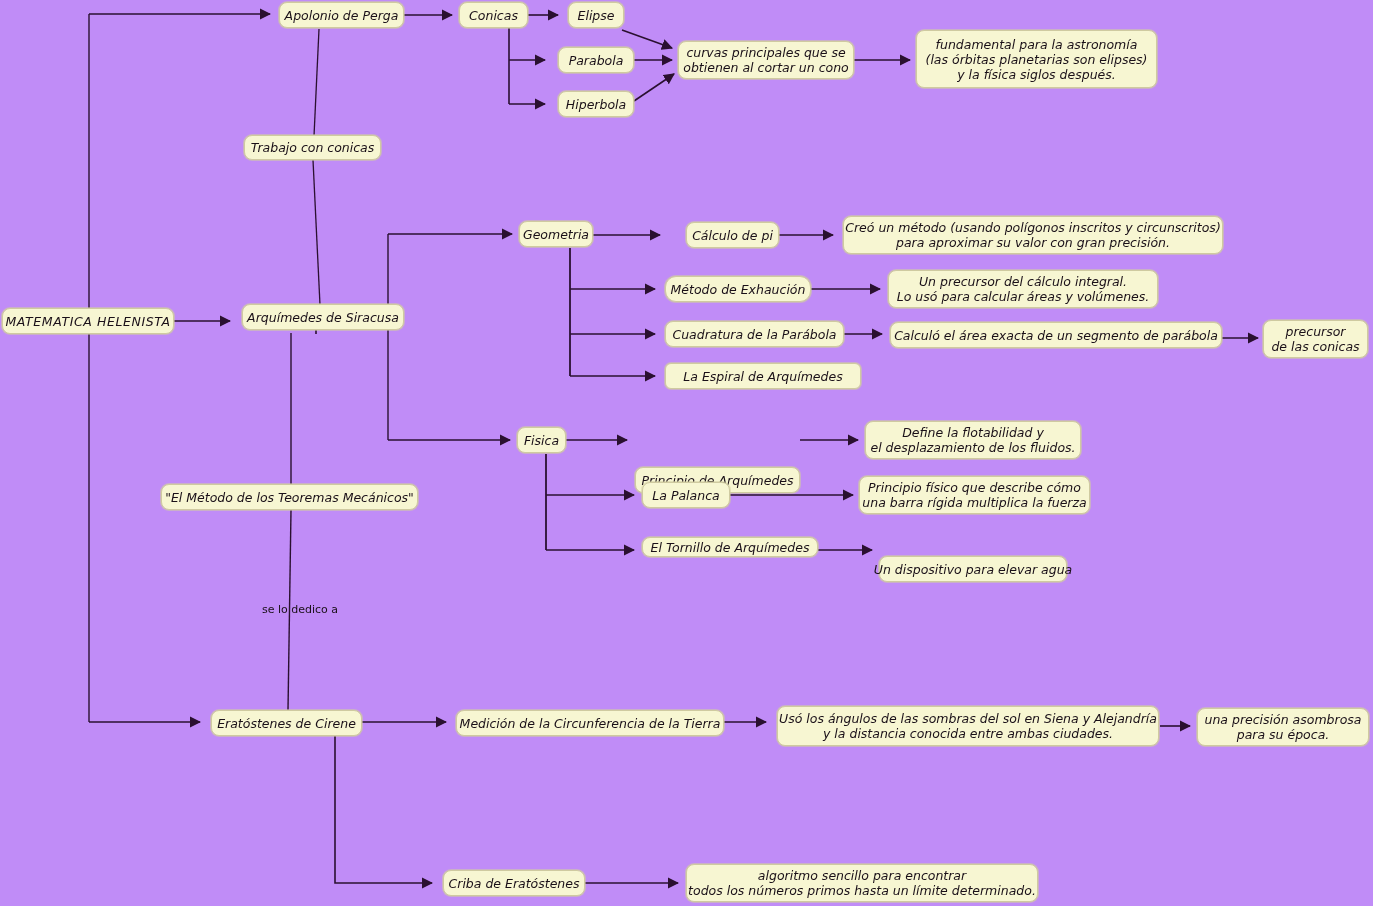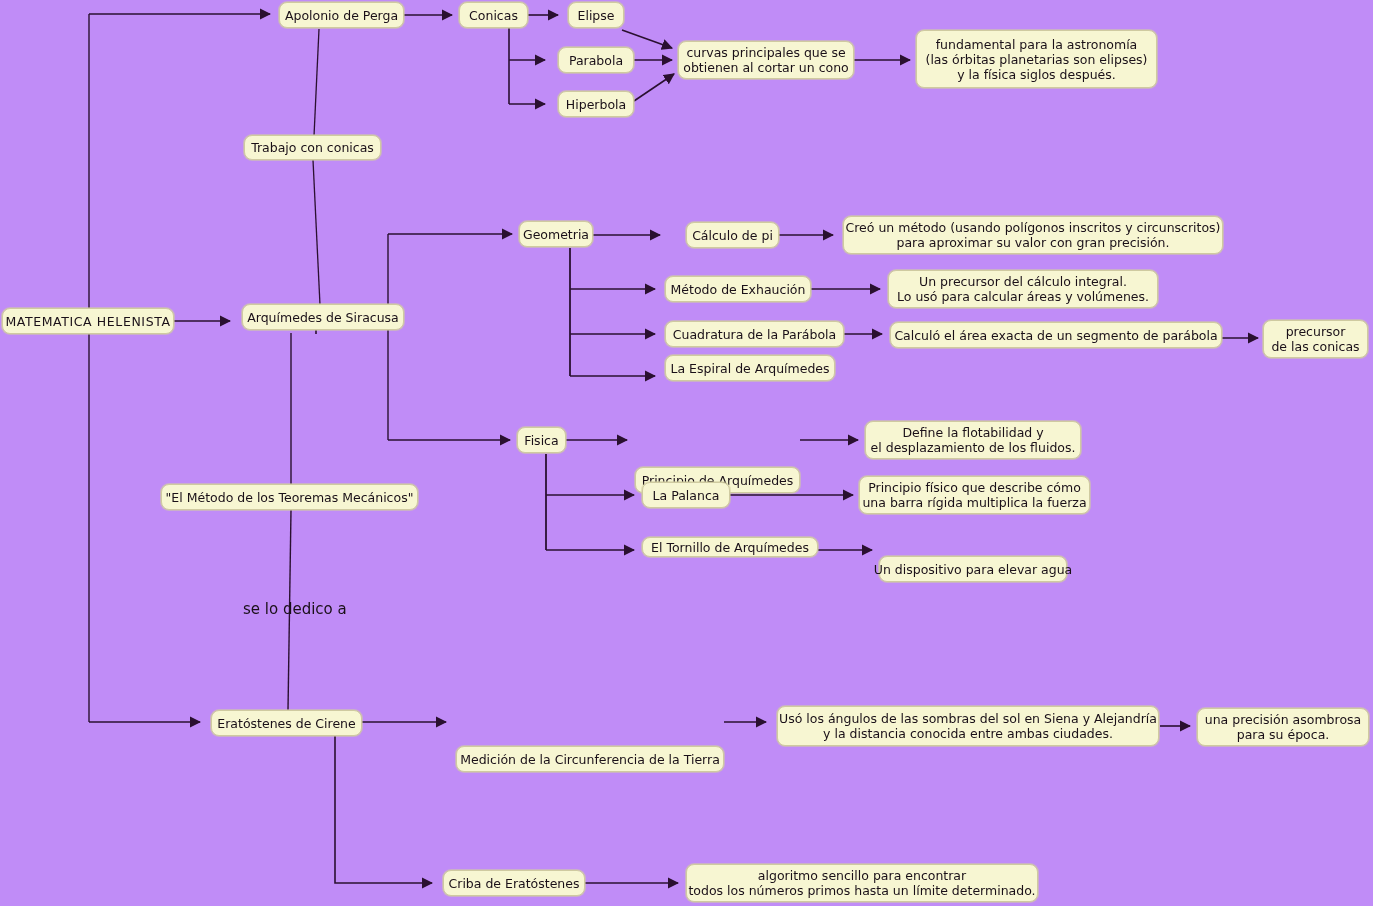--- a/index.html
+++ b/index.html
@@ -34,27 +34,28 @@
     color: #1a1018;
     font-size: 12.5px;
     line-height: 15px;
     text-align: center;
     display: flex;
     align-items: center;
     justify-content: center;
     padding: 3px 20px;
     white-space: pre;
     box-shadow: 0 0 0 1px rgba(210,205,160,0.55);
+    font-style: italic;
   }
   .node.wide { font-size: 12.5px; }
   .node.root { letter-spacing: 0.6px; }
   .free-label {
     position: absolute;
     color: #1a1018;
-    font-size: 15px;
+    font-size: 11px;
     line-height: 15px;
     white-space: pre;
     text-align: right;
   }
 </style>
 </head>
 <body>
 
 <div id="map-root">
 
@@ -151,33 +152,33 @@
 
   <div class="node" style="left:242px; top:304px; width:162px; height:26px;">Arquímedes de Siracusa</div>
 
   <div class="node" style="left:519px; top:221px; width:74px; height:26px;">Geometria</div>
 
   <div class="node" style="left:666px; top:222px; width:93px; height:26px;margin-left:20px;">Cálculo de pi</div>
 
   <div class="node wide" style="left:843px; top:216px; width:380px; height:38px;">Creó un método (usando polígonos inscritos y circunscritos)
 para aproximar su valor con gran precisión.</div>
 
-  <div class="node" style="left:665px; top:276px; width:146px; height:26px;">Método de Exhaución</div>
+  <div class="node" style="left:665px; top:276px; width:146px; height:26px;border-radius:11px;">Método de Exhaución</div>
 
   <div class="node wide" style="left:888px; top:270px; width:270px; height:38px;">Un precursor del cálculo integral.
 Lo usó para calcular áreas y volúmenes.</div>
 
   <div class="node" style="left:665px; top:321px; width:179px; height:26px;">Cuadratura de la Parábola</div>
 
   <div class="node wide" style="left:890px; top:322px; width:332px; height:26px;">Calculó el área exacta de un segmento de parábola</div>
 
   <div class="node" style="left:1263px; top:320px; width:105px; height:38px;">precursor
 de las conicas</div>
 
-  <div class="node" style="left:665px; top:355px; width:170px; height:26px;">La Espiral de Arquímedes</div>
+  <div class="node" style="left:665px; top:363px; width:196px; height:26px;border-radius:6px;">La Espiral de Arquímedes</div>
 
   <div class="node" style="left:517px; top:427px; width:49px; height:26px;">Fisica</div>
 
   <div class="node" style="left:635px; top:427px; width:165px; height:26px;margin-top:40px;">Principio de Arquímedes</div>
 
   <div class="node wide" style="left:865px; top:421px; width:216px; height:38px;">Define la flotabilidad y
 el desplazamiento de los fluidos.</div>
 
   <div class="node" style="left:642px; top:482px; width:88px; height:26px;">La Palanca</div>
 
@@ -187,21 +188,21 @@
   <div class="node" style="left:642px; top:537px; width:176px; height:20px;">El Tornillo de Arquímedes</div>
 
   <div class="node wide" style="left:879px; top:556px; width:188px; height:26px;">Un dispositivo para elevar agua</div>
 
   <div class="node" style="left:161px; top:484px; width:257px; height:26px;">"El Método de los Teoremas Mecánicos"</div>
 
   <div class="free-label" style="left:243px; top:602px; width:95px;">se lo dedico a</div>
 
   <div class="node" style="left:211px; top:710px; width:151px; height:26px;">Eratóstenes de Cirene</div>
 
-  <div class="node" style="left:456px; top:710px; width:268px; height:26px;margin-top:36px;">Medición de la Circunferencia de la Tierra</div>
+  <div class="node" style="left:456px; top:710px; width:268px; height:26px;">Medición de la Circunferencia de la Tierra</div>
 
   <div class="node" style="left:1197px; top:708px; width:172px; height:38px;">una precisión asombrosa
 para su época.</div>
 
   <div class="node wide" style="left:777px; top:706px; width:382px; height:40px;">Usó los ángulos de las sombras del sol en Siena y Alejandría
 y la distancia conocida entre ambas ciudades.</div>
 
   <div class="node" style="left:443px; top:870px; width:142px; height:26px;">Criba de Eratóstenes</div>
 
   <div class="node wide" style="left:686px; top:864px; width:352px; height:38px;">algoritmo sencillo para encontrar

